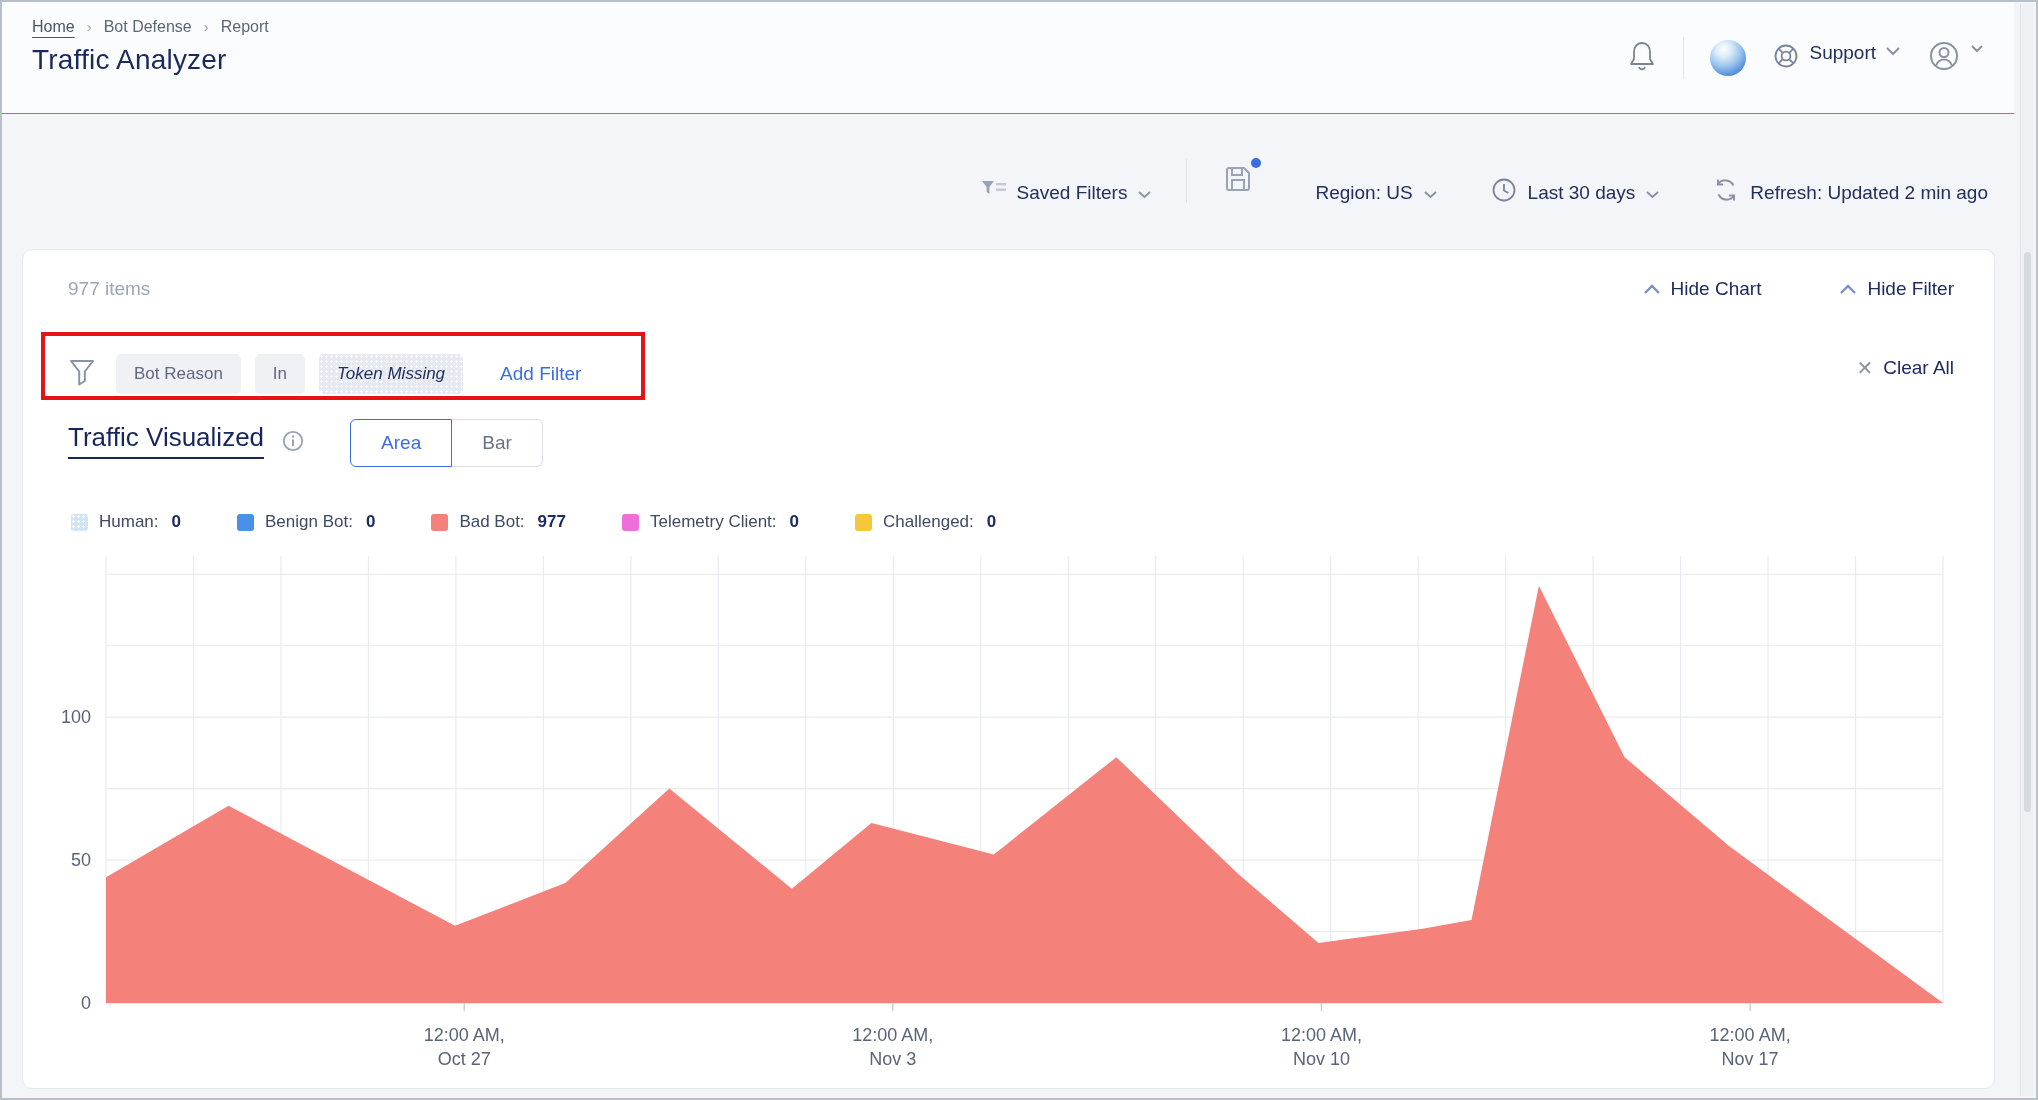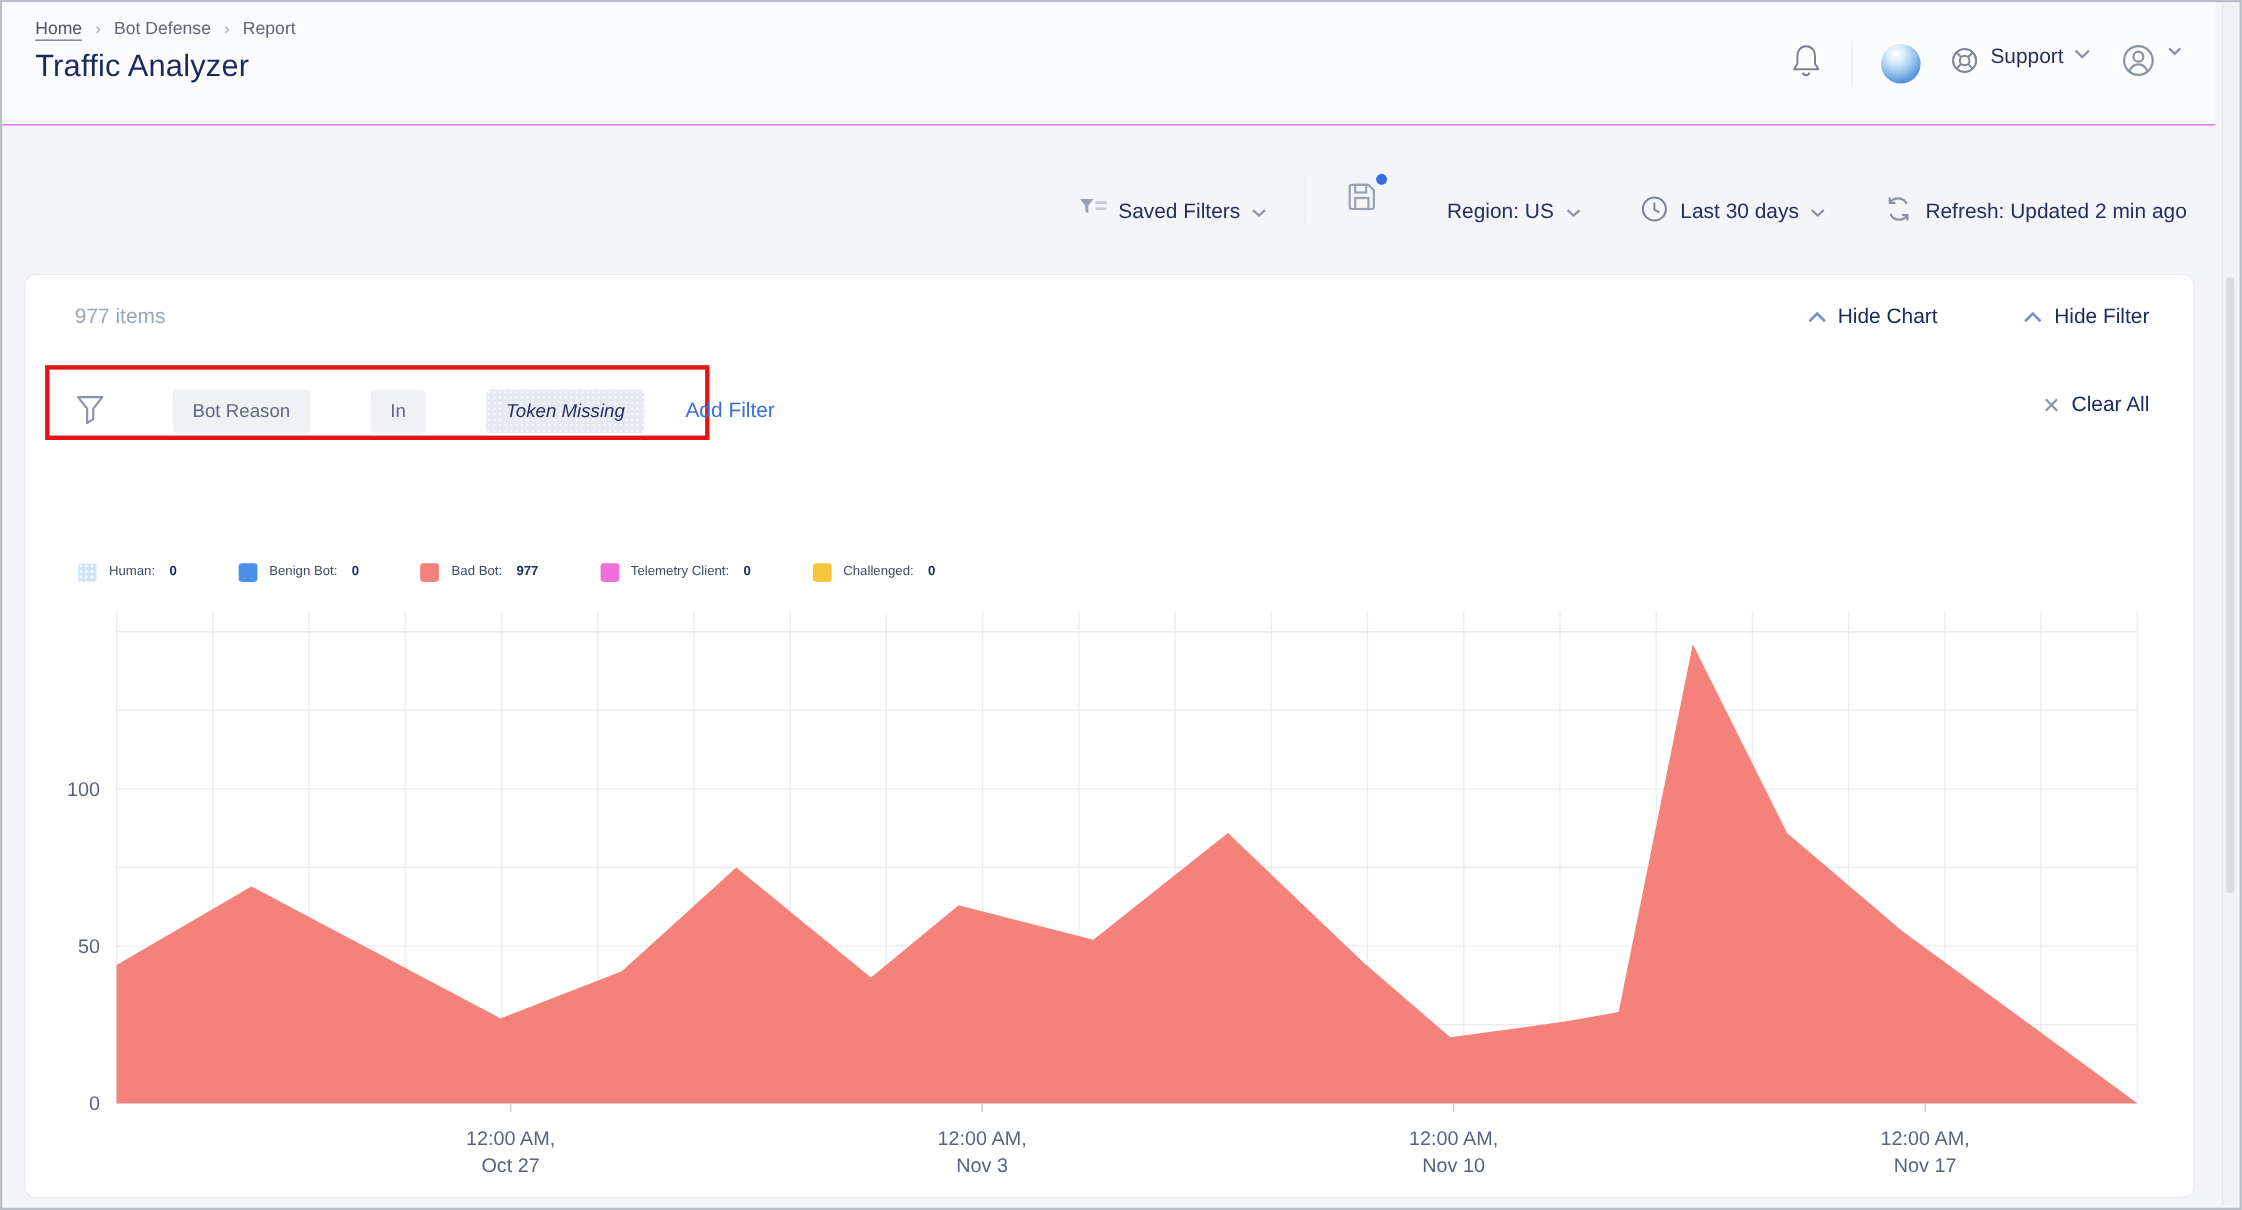--- a/index.html
+++ b/index.html
@@ -29,40 +29,40 @@
   .save-dot{position:absolute;right:2px;top:-4px;width:10px;height:10px;border-radius:50%;background:#3a6ee0;}
   .gap-lg{margin-left:22px;}
   
   .panel{position:absolute;left:20px;top:247px;width:1973px;height:840px;background:#ffffff;
     border:1px solid #e6e8ee;border-radius:10px;}
   .items-count{position:absolute;left:45px;top:28px;font-size:19px;color:#9aa6b8;}
   .panel-topright{position:absolute;right:40px;top:28px;display:flex;align-items:flex-end;gap:78px;}
   .hide-link{display:flex;align-items:center;gap:10px;font-size:19px;color:#1c2b60;cursor:pointer;}
   
   .filter-row{position:absolute;left:45px;top:98px;display:flex;align-items:center;gap:14px;height:52px;}
-  .chip{background:#f0f1f5;border-radius:5px;padding:10px 18px;font-size:17px;color:#5f6880;white-space:nowrap;margin-left:41px;}
+  .chip{background:#f0f1f5;border-radius:5px;padding:10px 18px;font-size:17px;color:#5f6880;white-space:nowrap;}
   .chip-value{background:#e6e9f2;color:#232f5c;font-weight:500;
     background-image:radial-gradient(rgba(255,255,255,.8) 1px, transparent 1.2px);background-size:5px 5px;font-style:italic;}
   .add-filter{font-size:19px;color:#3a6ee0;font-weight:500;margin-left:23px;cursor:pointer;}
   .annotation-box{position:absolute;left:18px;top:82px;width:604px;height:68px;border:4px solid #e51414;pointer-events:none;}
   .clear-all{position:absolute;right:40px;top:106px;display:flex;align-items:center;gap:10px;font-size:19px;color:#1c2b60;cursor:pointer;}
   .clear-x{color:#8a93a6;font-size:20px;}
   
   .section-row{position:absolute;left:45px;top:172px;display:flex;align-items:flex-start;gap:18px;}
   .section-title{font-size:26px;font-weight:500;color:#16255c;border-bottom:2.5px solid #16255c;padding-bottom:4px;cursor:pointer;}
   .info-icon{margin-top:8px;}
   .toggle-group{display:flex;margin-left:28px;margin-top:-3px;}
   .toggle-btn{padding:12px 30px;font-size:19px;border:1.5px solid #d9dce3;background:#fff;color:#6a7385;cursor:pointer;}
   .toggle-btn:first-child{border-radius:6px 0 0 6px;}
   .toggle-btn:last-child{border-radius:0 6px 6px 0;border-left-width:0;}
   .toggle-btn.active{border:1.5px solid #3a6ee0;color:#3a6ee0;}
   .toggle-btn.active + .toggle-btn{border-left-width:0;}
   
   .legend-row{position:absolute;left:48px;top:262px;display:flex;align-items:center;gap:56px;}
-  .legend-item{display:flex;gap:11px;font-size:12px;color:#3f4a66;}
+  .legend-item{display:flex;align-items:center;gap:11px;font-size:17px;color:#3f4a66;}
   .legend-swatch{width:17px;height:17px;border-radius:3px;flex:0 0 auto;}
   .legend-swatch.patterned{background-image:radial-gradient(rgba(255,255,255,.95) 1.2px, transparent 1.4px);background-size:5px 5px;}
   .legend-val{font-weight:700;color:#1c2b60;margin-left:2px;}
   
   .chart-svg{position:absolute;left:0;top:300px;}
   
   .page-scrollbar{position:absolute;right:2px;top:2px;bottom:2px;width:14px;background:#f0f1f4;border-left:1px solid #e0e2e7;}
   .page-scroll-thumb{position:absolute;left:3px;right:3px;top:248px;height:560px;border-radius:4px;background:#d7dade;}
   .icon{display:inline-block;vertical-align:middle;}
 </style>
@@ -215,20 +215,34 @@
       <span class="chip">In</span>
       <span class="chip chip-value">Token Missing</span>
       <span class="add-filter">Add Filter</span>
     </div>
 
     <div class="clear-all">
       <span class="clear-x">✕</span>
       <span>Clear All</span>
     </div>
 
+    <div class="section-row">
+      <span class="section-title">Traffic Visualized</span>
+      <span class="icon info-icon">
+        <svg width="22" height="22" viewBox="0 0 22 22">
+            <circle cx="11" cy="11" r="9.2" fill="none" stroke="#9aa3b2" stroke-width="1.8"></circle>
+            <rect x="10" y="9.5" width="2" height="6.5" fill="#9aa3b2"></rect>
+            <rect x="10" y="5.5" width="2" height="2" fill="#9aa3b2"></rect>
+          </svg>
+      </span>
+      <div class="toggle-group">
+        <button class="toggle-btn active">Area</button>
+        <button class="toggle-btn">Bar</button>
+      </div>
+    </div>
 
     <div class="legend-row" id="legend-row">
         <div class="legend-item">
           <span class="legend-swatch patterned" style="background-color: rgb(207, 228, 247);"></span>
           <span>Human:</span>
           <span class="legend-val">0</span>
         </div>
         <div class="legend-item">
           <span class="legend-swatch" style="background-color: rgb(74, 144, 232);"></span>
           <span>Benign Bot:</span>

